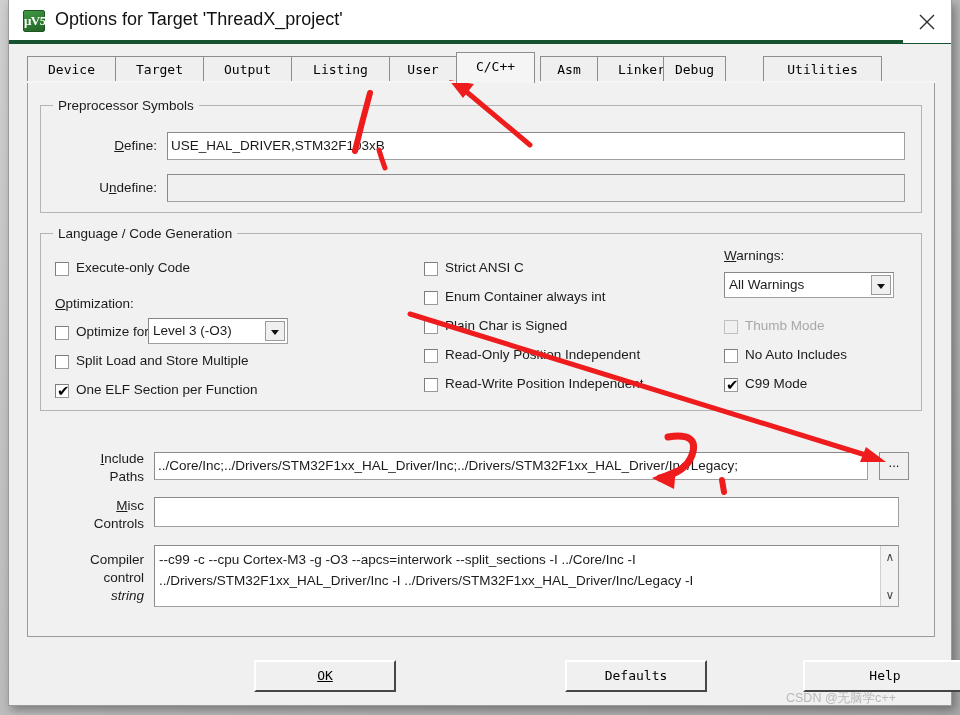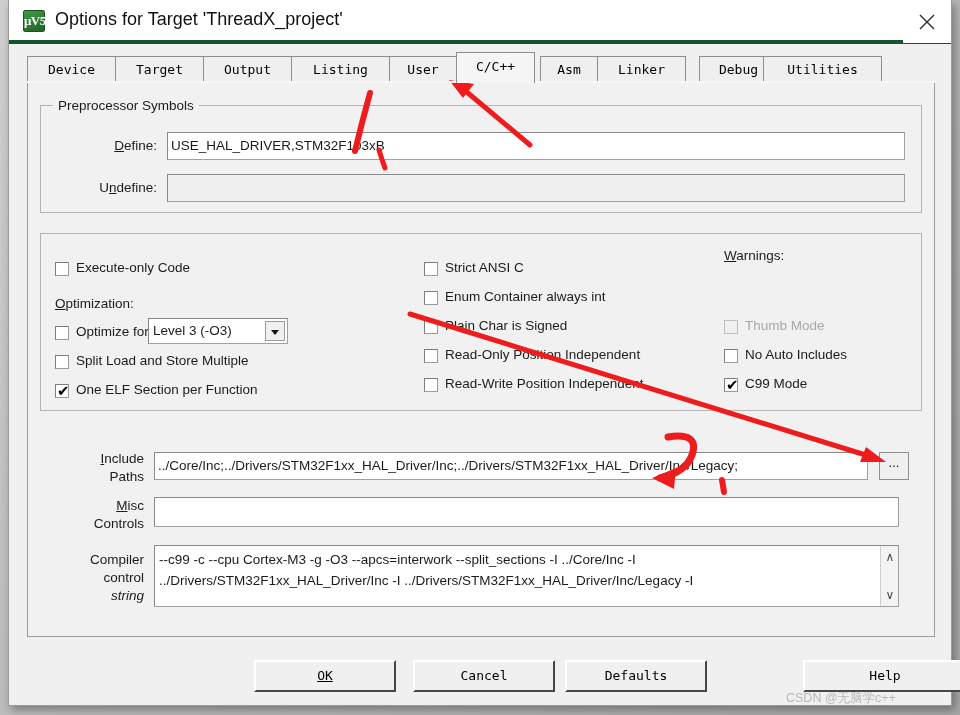--- a/index.html
+++ b/index.html
@@ -363,38 +363,39 @@
 
   <div id="tabstrip">
       <div class="tab" style="left: 0px; width: 89px;"><span>Device</span></div>
       <div class="tab" style="left: 88px; width: 89px;"><span>Target</span></div>
       <div class="tab" style="left: 176px; width: 89px;"><span>Output</span></div>
       <div class="tab" style="left: 264px; width: 99px;"><span>Listing</span></div>
       <div class="tab" style="left: 362px; width: 68px;"><span>User</span></div>
       <div class="tab active" style="left: 429px; width: 79px;"><span>C/C++</span></div>
       <div class="tab" style="left: 513px; width: 58px;"><span>Asm</span></div>
       <div class="tab" style="left: 570px; width: 89px;"><span>Linker</span></div>
-      <div class="tab" style="left: 672px; width: 79px;"><span>Debug</span></div>
+      <div class="tab" style="left: 636px; width: 63px;"><span>Debug</span></div>
       <div class="tab" style="left: 736px; width: 119px;"><span>Utilities</span></div>
     </div>
   <div id="tab-underline"></div>
 
   <div id="panel">
 
     <div class="groupbox" style="left:12px; top:22px; width:882px; height:108px;">
       <div class="group-title">Preprocessor Symbols</div>
 
       <div class="lbl right" style="left:20px; top:32px; width:96px;"><span class="uline">D</span>efine:</div>
       <div class="tinput" style="left:126px; top:26px; width:738px; height:28px;">USE_HAL_DRIVER,STM32F103xB</div>
 
       <div class="lbl right" style="left:20px; top:74px; width:96px;">U<span class="uline">n</span>define:</div>
       <div class="tinput disabledbg" style="left:126px; top:68px; width:738px; height:28px;"></div>
     </div>
 
     <div class="groupbox" style="left:12px; top:150px; width:882px; height:178px;">
+      <div class="group-title">Language / Code Generation</div>
 
       <div id="lang-col-left">
           <div class="cbrow" style="left: 14px; top: 26px;">
             <span class="cbox"></span>
             <span class="cblabel">Execute-only Code</span>
           </div>
           <div class="cbrow" style="left: 14px; top: 90px;">
             <span class="cbox"></span>
             <span class="cblabel">Optimize for Time</span>
           </div>
@@ -435,20 +436,26 @@
             <span class="cbox"></span>
             <span class="cblabel">Read-Only Position Independent</span>
           </div>
           <div class="cbrow" style="left: 383px; top: 142px;">
             <span class="cbox"></span>
             <span class="cblabel">Read-Write Position Independent</span>
           </div>
         </div>
 
       <div class="lbl" style="left:683px; top:14px;"><span class="uline">W</span>arnings:</div>
+      <div class="combo" style="left:683px; top:38px; width:170px;">
+        <span class="cval">All Warnings</span>
+        <span class="carrow">
+            <i></i>
+          </span>
+      </div>
       <div id="lang-col-right">
           <div class="cbrow" style="left: 683px; top: 84px;">
             <span class="cbox disabled"></span>
             <span class="cblabel disabled">Thumb Mode</span>
           </div>
           <div class="cbrow" style="left: 683px; top: 113px;">
             <span class="cbox"></span>
             <span class="cblabel">No Auto Includes</span>
           </div>
           <div class="cbrow" style="left: 683px; top: 142px;">
@@ -479,21 +486,20 @@
         <div>../Drivers/STM32F1xx_HAL_Driver/Inc -I ../Drivers/STM32F1xx_HAL_Driver/Inc/Legacy -I</div>
       </div>
       <div id="compiler-scroll">
         <div class="sc-arrow" style="top:2px;">∧</div>
         <div class="sc-arrow" style="bottom:2px;">∨</div>
       </div>
     </div>
   </div>
 
   <div class="btn" style="left:245px; top:660px; width:142px;text-decoration:underline;">OK</div>
-  <div class="btn" style="left:404px; top:660px; width:142px;">Cancel</div>
   <div class="btn" style="left:556px; top:660px; width:142px;">Defaults</div>
   <div class="btn" style="left:794px; top:660px; width:164px;">Help</div>
 </div>
 
 <div id="watermark">CSDN @无脑学c++</div>
 
 <svg id="annotations">
 
   <g>
     <path d="M530 145 L462 88" stroke="#ee1c1c" stroke-width="5" fill="none" stroke-linecap="round"></path>

